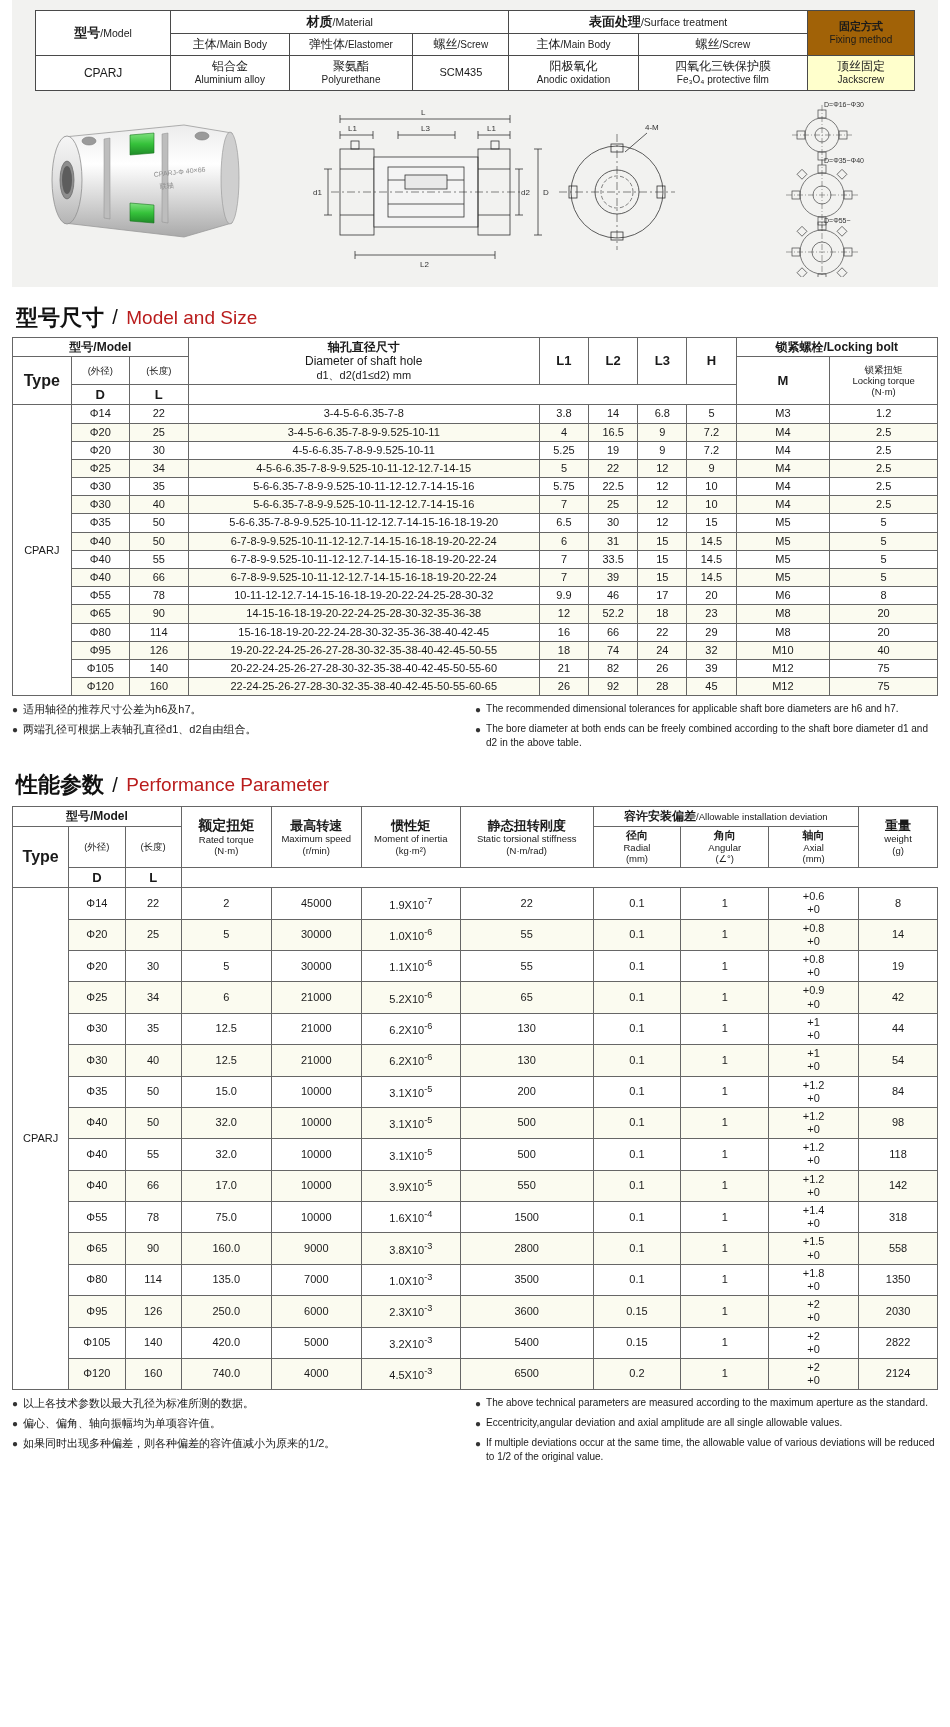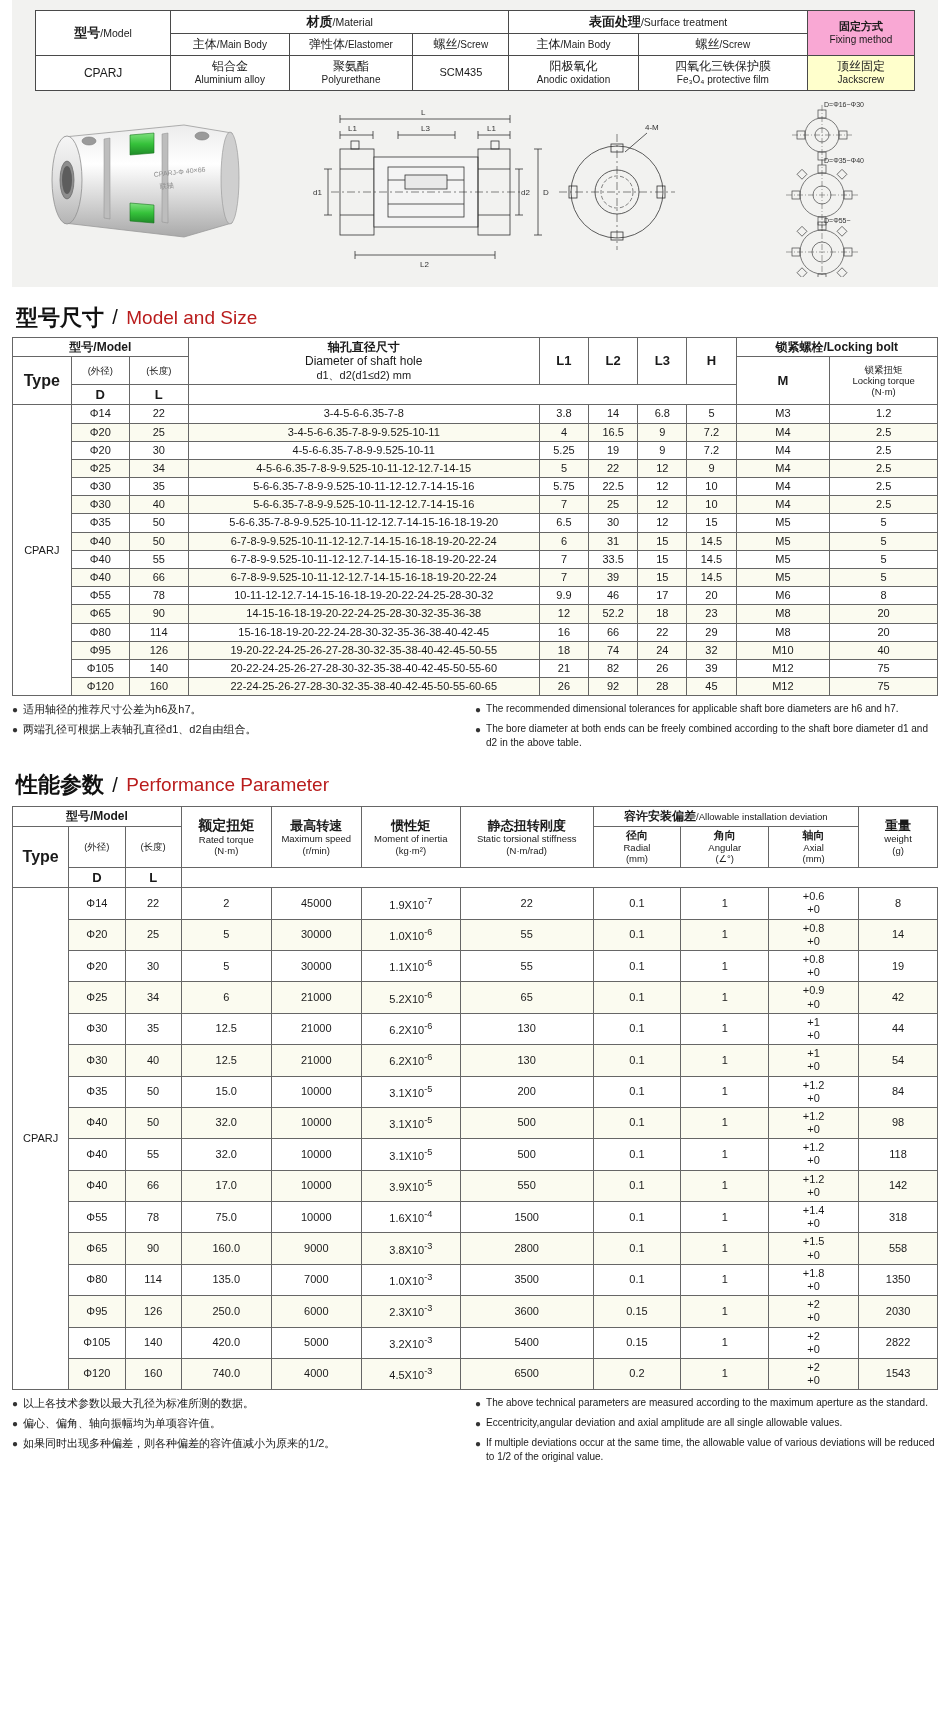--- a/index.html
+++ b/index.html
@@ -19,21 +19,21 @@
   table.spec td, table.spec th {
     border: 1px solid #4a4a4a;
     text-align: center;
     vertical-align: middle;
     padding: 3px 4px;
     font-size: 11px;
     line-height: 1.25;
   }
   .spec .hd { font-weight: bold; font-size: 13px; }
   .spec .sub { font-size: 10.5px; }
-  .fix-head { background:#f9a8d4; font-weight:bold; font-size:12.5px; }
+  .fix-head { background:#a16207; font-weight:bold; font-size:12.5px; }
   .fix-cell { background:#ffffcc; font-size:11px; }
   .cn { font-size: 12px; }
   .en { font-size: 10px; color:#222; }
 
   
   .imgrow { display:flex; align-items:flex-start; justify-content:space-between; padding: 6px 6px 4px 6px; }
   .img-photo { width: 250px; height: 175px; position: relative; }
   .img-draw  { width: 400px; height: 175px; position: relative; }
   .img-ends  { width: 210px; height: 180px; position: relative; }
 
@@ -837,21 +837,21 @@
       <td>740.0</td>
       <td>4000</td>
       <td><span>4.5X10</span><sup>-3</sup></td>
       <td>6500</td>
       <td>0.2</td>
       <td>1</td>
       <td>
             <div>+2</div>
             <div>+0</div>
           </td>
-      <td>1543</td>
+      <td>2124</td>
     </tr>
   </tbody>
     </table>
 
   <div class="notes">
     <div class="col">
       <div class="note">
           <span class="bullet">●</span>
           <span>以上各技术参数以最大孔径为标准所测的数据。</span>
         </div>

